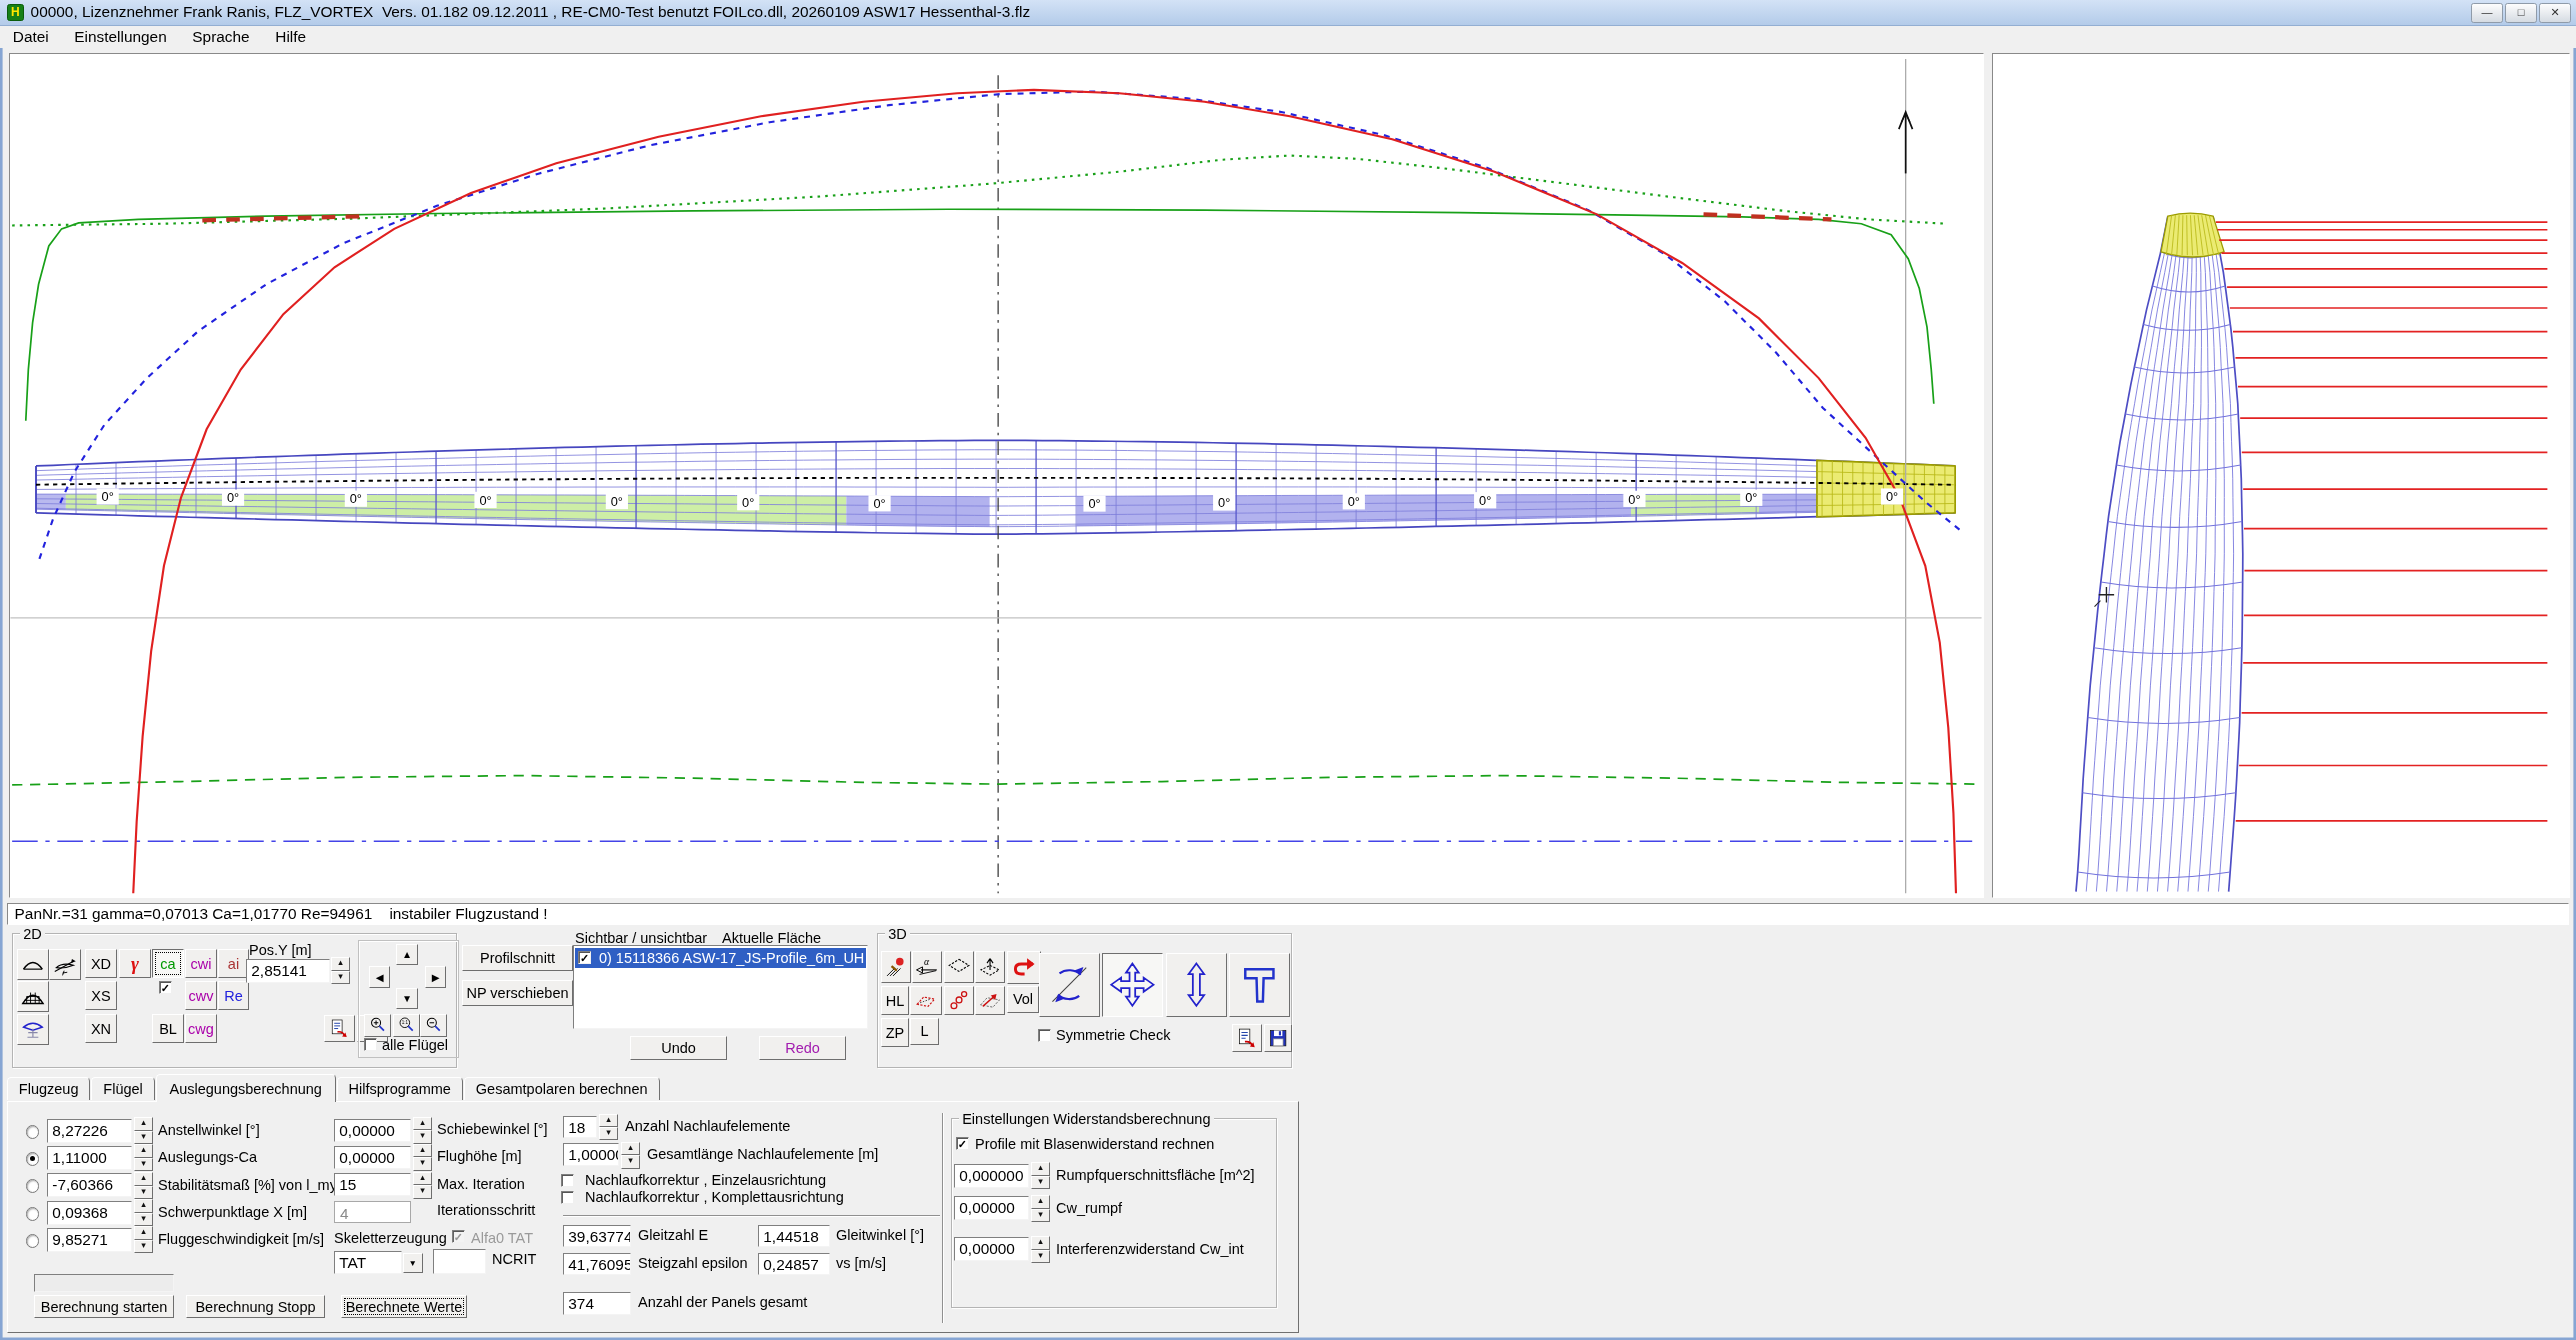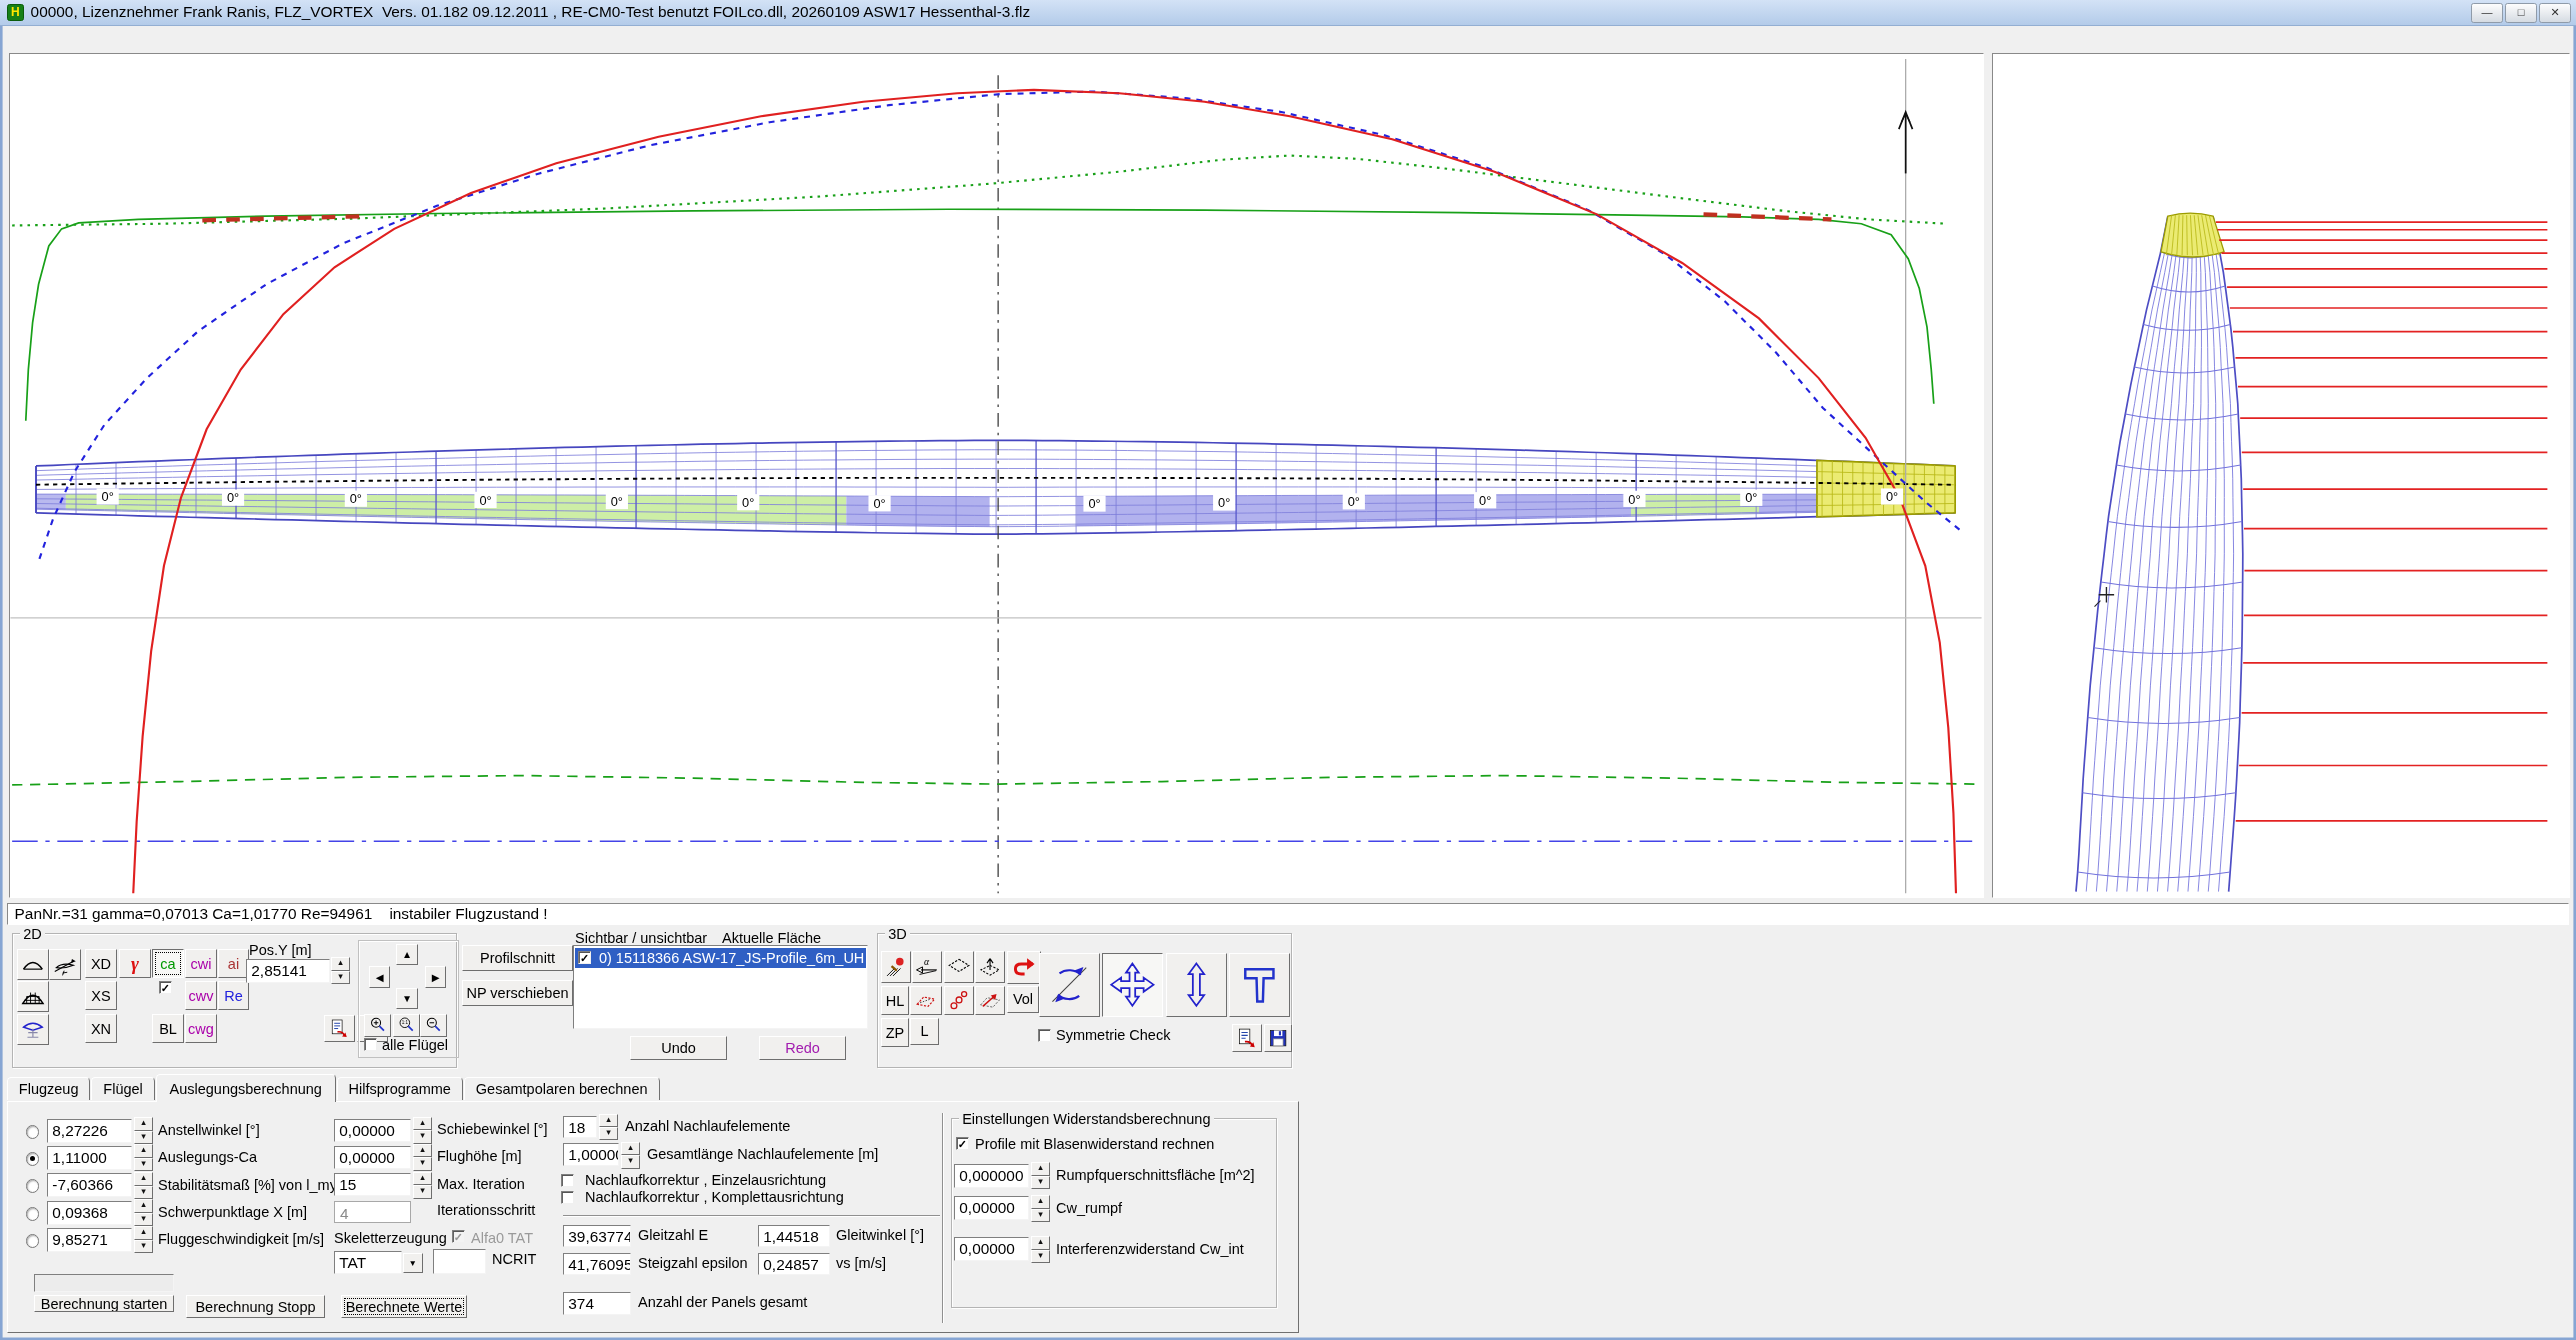--- a/index.html
+++ b/index.html
@@ -81,20 +81,26 @@
 <div id="win">
 
   <div class="titlebar">
     <div class="appicon">H</div>
     <div class="titletext">00000, Lizenznehmer Frank Ranis, FLZ_VORTEX  Vers. 01.182 09.12.2011 , RE-CM0-Test benutzt FOILco.dll, 20260109 ASW17 Hessenthal-3.flz</div>
   </div>
   <div class="winbtn" style="left:2471px">—</div>
   <div class="winbtn" style="left:2505px">□</div>
   <div class="winbtn" style="left:2539px">✕</div>
 
+  <div class="menubar">
+    <div class="menuitem">Datei</div>
+    <div class="menuitem">Einstellungen</div>
+    <div class="menuitem">Sprache</div>
+    <div class="menuitem">Hilfe</div>
+  </div>
 
   <div class="sunkenpanel" style="left:8.5px;top:53px;width:1975px;height:845px">
     <svg id="svgL" width="1972" height="841" viewBox="0 0 2311 986">
         <path d="M30.0 516.0 L 50.0 516.0 L 65.0 516.0 L 65.0 534.4 L 50.0 534.1 L 30.0 533.6 Z" fill="#b9b9ef" stroke="none"></path>
         <path d="M65.0 516.0 L 85.0 516.0 L 105.0 516.0 L 125.0 516.0 L 145.0 516.1 L 165.0 516.1 L 185.0 516.1 L 205.0 516.1 L 225.0 516.1 L 245.0 516.2 L 265.0 516.2 L 285.0 516.2 L 305.0 516.2 L 325.0 516.3 L 345.0 516.3 L 365.0 516.3 L 385.0 516.4 L 405.0 516.4 L 425.0 516.5 L 445.0 516.5 L 465.0 516.5 L 485.0 516.6 L 505.0 516.6 L 525.0 516.7 L 545.0 516.7 L 565.0 516.8 L 585.0 516.8 L 605.0 516.9 L 625.0 517.0 L 645.0 517.0 L 665.0 517.1 L 685.0 517.1 L 705.0 517.2 L 725.0 517.3 L 745.0 517.3 L 765.0 517.4 L 785.0 517.5 L 805.0 517.6 L 825.0 517.6 L 845.0 517.7 L 865.0 517.8 L 885.0 517.9 L 905.0 518.0 L 925.0 518.0 L 945.0 518.1 L 965.0 518.2 L 980.0 518.3 L 980.0 552.3 L 965.0 552.1 L 945.0 551.8 L 925.0 551.5 L 905.0 551.2 L 885.0 550.8 L 865.0 550.5 L 845.0 550.2 L 825.0 549.9 L 805.0 549.5 L 785.0 549.2 L 765.0 548.8 L 745.0 548.5 L 725.0 548.1 L 705.0 547.8 L 685.0 547.4 L 665.0 547.0 L 645.0 546.7 L 625.0 546.3 L 605.0 545.9 L 585.0 545.5 L 565.0 545.1 L 545.0 544.7 L 525.0 544.3 L 505.0 543.9 L 485.0 543.5 L 465.0 543.1 L 445.0 542.7 L 425.0 542.3 L 405.0 541.9 L 385.0 541.5 L 365.0 541.0 L 345.0 540.6 L 325.0 540.2 L 305.0 539.8 L 285.0 539.3 L 265.0 538.9 L 245.0 538.5 L 225.0 538.0 L 205.0 537.6 L 185.0 537.1 L 165.0 536.7 L 145.0 536.2 L 125.0 535.8 L 105.0 535.3 L 85.0 534.9 L 65.0 534.4 Z" fill="#cdeea6" stroke="none"></path>
         <path d="M980.0 518.3 L 1000.0 518.4 L 1020.0 518.5 L 1040.0 518.5 L 1060.0 518.6 L 1080.0 518.7 L 1100.0 518.8 L 1120.0 518.9 L 1140.0 519.0 L 1148.0 519.0 L 1148.0 554.2 L 1140.0 554.1 L 1120.0 554.0 L 1100.0 553.8 L 1080.0 553.6 L 1060.0 553.3 L 1040.0 553.1 L 1020.0 552.8 L 1000.0 552.6 L 980.0 552.3 Z" fill="#b2b2ee" stroke="none"></path>
         <path d="M1250.0 518.6 L 1270.0 518.5 L 1290.0 518.5 L 1310.0 518.4 L 1330.0 518.3 L 1350.0 518.2 L 1370.0 518.1 L 1390.0 518.0 L 1410.0 517.9 L 1430.0 517.9 L 1450.0 517.8 L 1470.0 517.7 L 1490.0 517.6 L 1510.0 517.5 L 1530.0 517.5 L 1550.0 517.4 L 1570.0 517.3 L 1590.0 517.3 L 1610.0 517.2 L 1630.0 517.1 L 1650.0 517.1 L 1670.0 517.0 L 1690.0 516.9 L 1710.0 516.9 L 1730.0 516.8 L 1750.0 516.8 L 1770.0 516.7 L 1790.0 516.7 L 1810.0 516.6 L 1830.0 516.6 L 1850.0 516.5 L 1870.0 516.5 L 1890.0 516.4 L 1900.0 516.4 L 1900.0 542.0 L 1890.0 542.2 L 1870.0 542.6 L 1850.0 543.0 L 1830.0 543.4 L 1810.0 543.8 L 1790.0 544.2 L 1770.0 544.6 L 1750.0 545.0 L 1730.0 545.4 L 1710.0 545.8 L 1690.0 546.2 L 1670.0 546.6 L 1650.0 546.9 L 1630.0 547.3 L 1610.0 547.7 L 1590.0 548.0 L 1570.0 548.4 L 1550.0 548.8 L 1530.0 549.1 L 1510.0 549.4 L 1490.0 549.8 L 1470.0 550.1 L 1450.0 550.4 L 1430.0 550.8 L 1410.0 551.1 L 1390.0 551.4 L 1370.0 551.7 L 1350.0 552.0 L 1330.0 552.3 L 1310.0 552.6 L 1290.0 552.8 L 1270.0 553.1 L 1250.0 553.3 Z" fill="#b2b2ee" stroke="none"></path>
         <path d="M1900.0 516.4 L 1920.0 516.4 L 1940.0 516.4 L 1960.0 516.3 L 1980.0 516.3 L 2000.0 516.3 L 2020.0 516.2 L 2040.0 516.2 L 2050.0 516.2 L 2050.0 538.8 L 2040.0 539.0 L 2020.0 539.4 L 2000.0 539.9 L 1980.0 540.3 L 1960.0 540.7 L 1940.0 541.1 L 1920.0 541.6 L 1900.0 542.0 Z" fill="#cdeea6" stroke="none"></path>
         <path d="M2050.0 516.2 L 2070.0 516.2 L 2090.0 516.1 L 2110.0 516.1 L 2118.0 516.1 L 2118.0 537.3 L 2110.0 537.5 L 2090.0 537.9 L 2070.0 538.3 L 2050.0 538.8 Z" fill="#b2b2ee" stroke="none"></path>
         <path d="M30.0 488.5 L 50.0 487.8 L 70.0 487.1 L 90.0 486.4 L 110.0 485.7 L 130.0 485.0 L 150.0 484.4 L 170.0 483.7 L 190.0 483.1 L 210.0 482.4 L 230.0 481.8 L 250.0 481.2 L 270.0 480.6 L 290.0 480.0 L 310.0 479.4 L 330.0 478.8 L 350.0 478.2 L 370.0 477.6 L 390.0 477.1 L 410.0 476.5 L 430.0 476.0 L 450.0 475.4 L 470.0 474.9 L 490.0 474.4 L 510.0 473.9 L 530.0 473.4 L 550.0 472.9 L 570.0 472.4 L 590.0 471.9 L 610.0 471.5 L 630.0 471.0 L 650.0 470.6 L 670.0 470.2 L 690.0 469.8 L 710.0 469.4 L 730.0 469.0 L 750.0 468.6 L 770.0 468.2 L 790.0 467.9 L 810.0 467.5 L 830.0 467.2 L 850.0 466.9 L 870.0 466.6 L 890.0 466.3 L 910.0 466.0 L 930.0 465.7 L 950.0 465.5 L 970.0 465.3 L 990.0 465.0 L 1010.0 464.8 L 1030.0 464.7 L 1050.0 464.5 L 1070.0 464.3 L 1090.0 464.2 L 1110.0 464.1 L 1130.0 464.0 L 1150.0 464.0 L 1170.0 464.0 L 1190.0 464.1 L 1210.0 464.2 L 1230.0 464.3 L 1250.0 464.4 L 1270.0 464.6 L 1290.0 464.7 L 1310.0 464.9 L 1330.0 465.2 L 1350.0 465.4 L 1370.0 465.6 L 1390.0 465.9 L 1410.0 466.1 L 1430.0 466.4 L 1450.0 466.7 L 1470.0 467.0 L 1490.0 467.4 L 1510.0 467.7 L 1530.0 468.1 L 1550.0 468.4 L 1570.0 468.8 L 1590.0 469.2 L 1610.0 469.6 L 1630.0 470.0 L 1650.0 470.4 L 1670.0 470.8 L 1690.0 471.3 L 1710.0 471.7 L 1730.0 472.2 L 1750.0 472.7 L 1770.0 473.1 L 1790.0 473.6 L 1810.0 474.1 L 1830.0 474.6 L 1850.0 475.2 L 1870.0 475.7 L 1890.0 476.2 L 1910.0 476.8 L 1930.0 477.3 L 1950.0 477.9 L 1970.0 478.5 L 1990.0 479.1 L 2010.0 479.7 L 2030.0 480.3 L 2050.0 480.9 L 2070.0 481.5 L 2090.0 482.1 L 2110.0 482.8 L 2130.0 483.4 L 2150.0 484.1 L 2170.0 484.7 L 2190.0 485.4 L 2210.0 486.1 L 2230.0 486.7 L 2250.0 487.4 L 2270.0 488.1 L 2280.0 488.5" fill="none" stroke="#8080dc" stroke-width="1"></path>
@@ -544,21 +550,21 @@
 
   <div class="radio" style="left:25.6px;top:1234px"></div>
   <div class="field" style="left:47px;top:1228px;width:85px;height:24px">9,85271</div>
   <div class="spin" style="left:134px;top:1226px;width:19px;height:27px">
       <div class="sb">▲</div>
       <div class="sb">▼</div>
     </div>
   <div class="lbl" style="left:158px;top:1231px">Fluggeschwindigkeit [m/s]</div>
 
   <div class="field" style="left:34px;top:1274px;width:140px;height:18px;background:#ececec"></div>
-  <div class="btn" style="left:34px;top:1295px;width:140px;height:17px">Berechnung starten</div>
+  <div class="btn" style="left:34px;top:1295px;width:140px;height:23px">Berechnung starten</div>
   <div class="btn" style="left:186px;top:1295px;width:139px;height:23px">Berechnung Stopp</div>
   <div class="btn focusdot" style="left:341px;top:1295px;width:126px;height:23px">Berechnete Werte</div>
 
   <div class="field" style="left:334px;top:1119px;width:77px;height:23px">0,00000</div>
   <div class="spin" style="left:413px;top:1117px;width:19px;height:26.5px">
       <div class="sb">▲</div>
       <div class="sb">▼</div>
     </div>
   <div class="lbl" style="left:437px;top:1121px">Schiebewinkel [°]</div>
 

